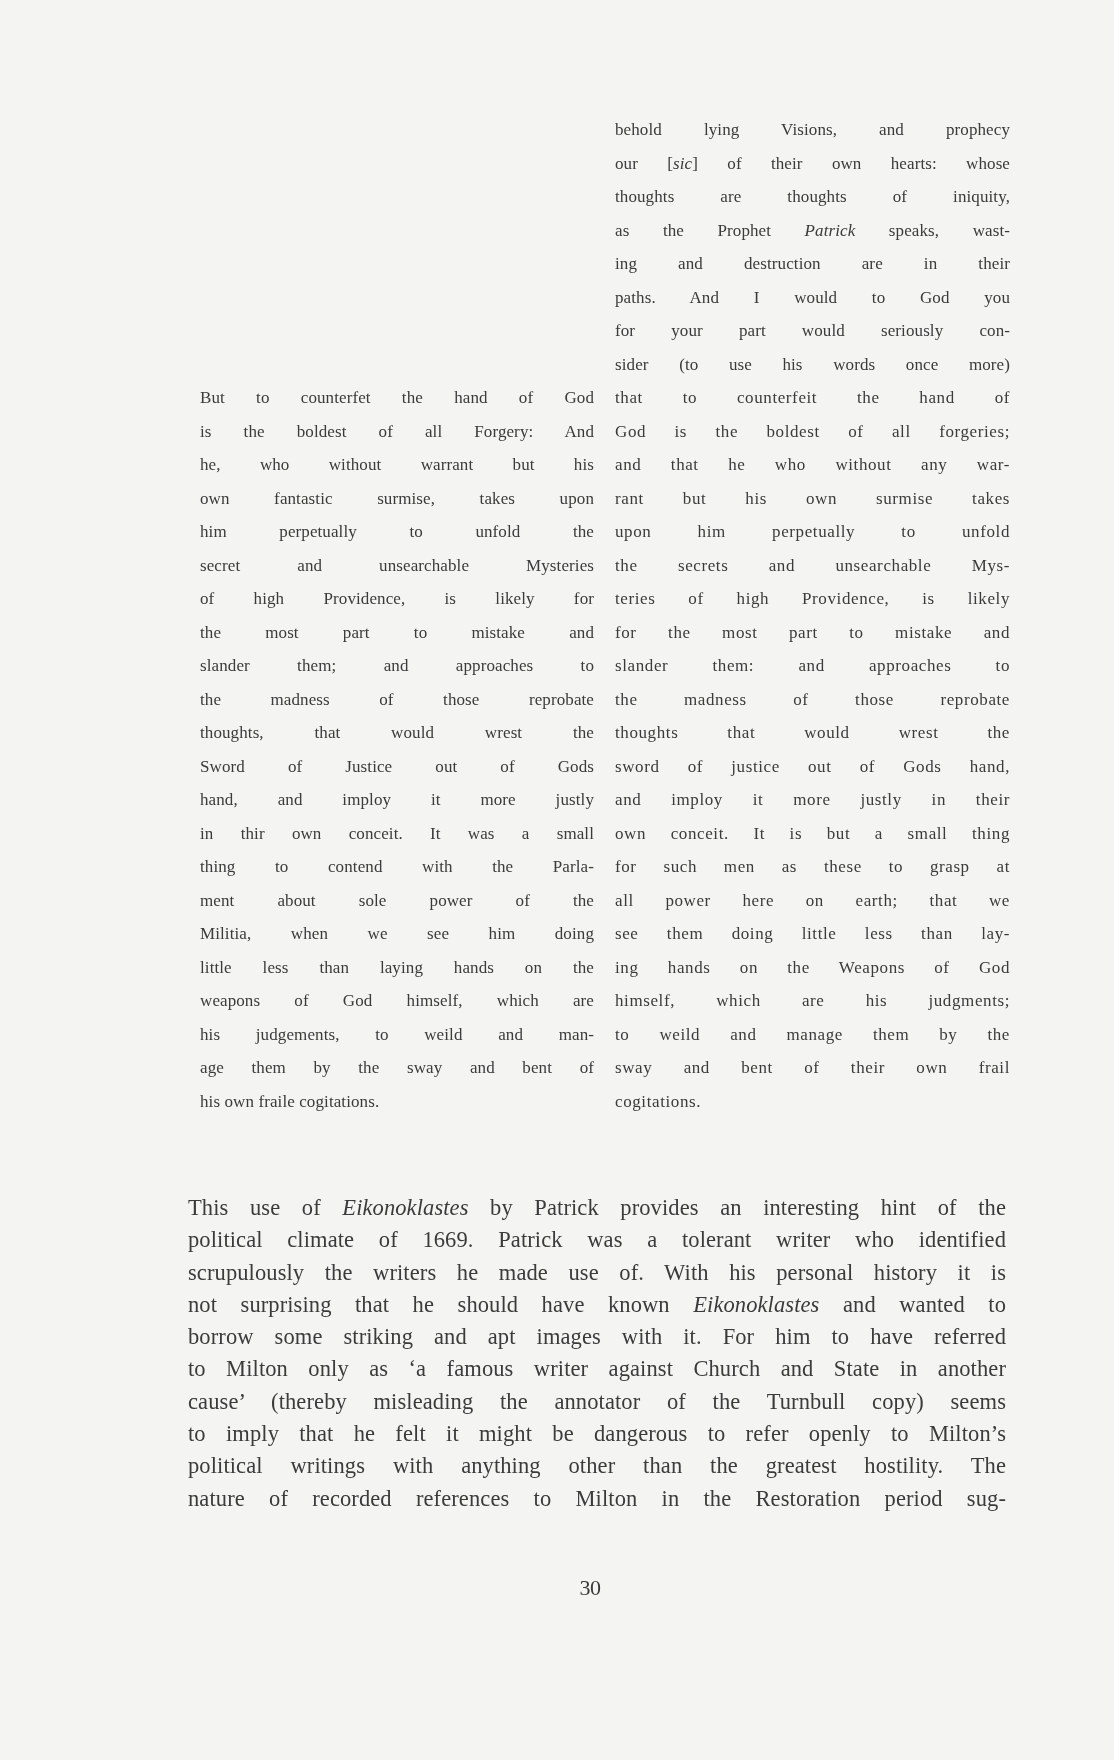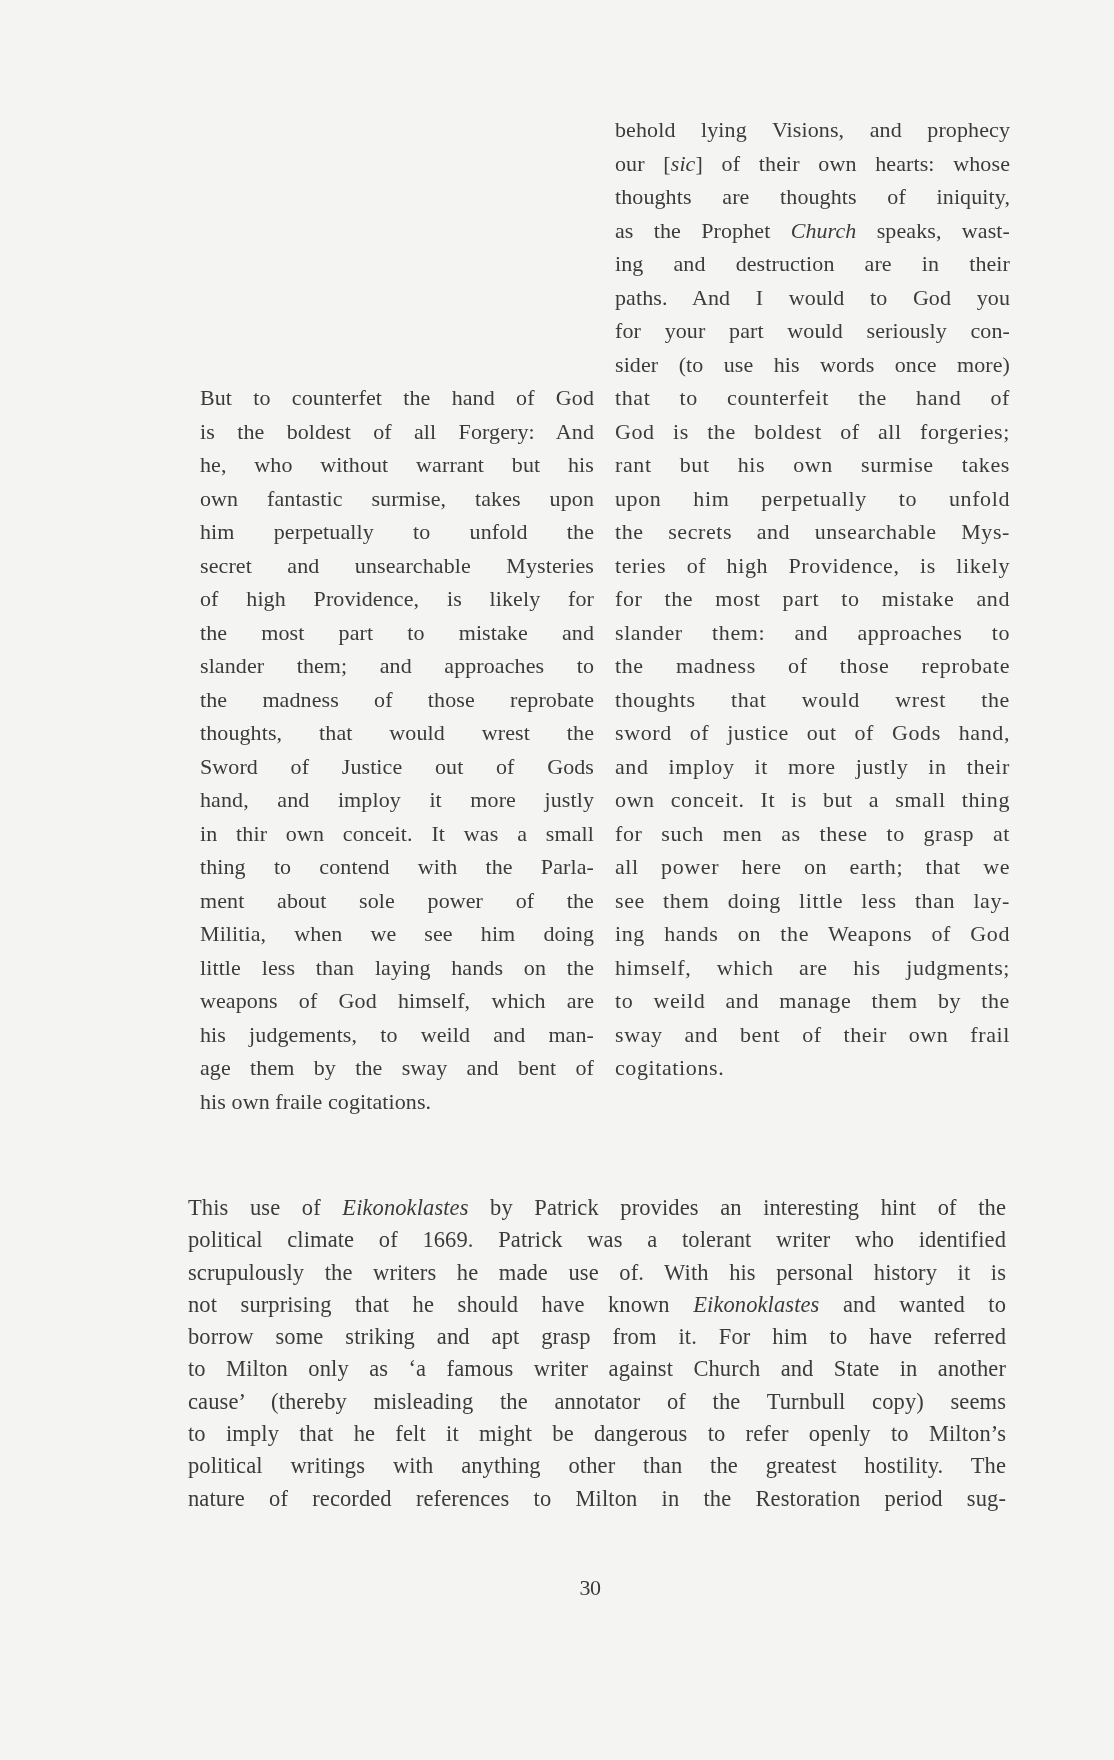--- a/index.html
+++ b/index.html
@@ -16,21 +16,21 @@
       font-family: "Liberation Serif", "DejaVu Serif", serif;
     }
     .page {
       position: absolute;
       left: 0; top: 0;
       width: 1114px;
       height: 1760px;
     }
     .col {
       position: absolute;
-      font-size: 22px;
+      font-size: 17px;
       line-height: 33.5px;
     }
     .col-left {
       left: 200px;
       top: 381px;
       width: 394px;
     }
     .col-right {
       left: 615px;
       top: 113px;
@@ -101,27 +101,28 @@
       <span class="line">weapons of God himself, which are</span>
       <span class="line">his judgements, to weild and man-</span>
       <span class="line">age them by the sway and bent of</span>
       <span class="line last">his own fraile cogitations.</span>
     </div>
 
   <div class="col col-right" id="right-col">
       <span class="line">behold lying Visions, and prophecy</span>
       <span class="line">our [<em>sic</em>] of their own hearts: whose</span>
       <span class="line">thoughts are thoughts of iniquity,</span>
-      <span class="line">as the Prophet <em>Church</em> speaks, wast-</span>
+      <span class="line">as the Prophet <em>Patrick</em> speaks, wast-</span>
       <span class="line">ing and destruction are in their</span>
       <span class="line">paths. And I would to God you</span>
       <span class="line">for your part would seriously con-</span>
       <span class="line">sider (to use his words once more)</span>
       <span class="line italic">that to counterfeit the hand of</span>
       <span class="line italic">God is the boldest of all forgeries;</span>
+      <span class="line italic">and that he who without any war-</span>
       <span class="line italic">rant but his own surmise takes</span>
       <span class="line italic">upon him perpetually to unfold</span>
       <span class="line italic">the secrets and unsearchable Mys-</span>
       <span class="line italic">teries of high Providence, is likely</span>
       <span class="line italic">for the most part to mistake and</span>
       <span class="line italic">slander them: and approaches to</span>
       <span class="line italic">the madness of those reprobate</span>
       <span class="line italic">thoughts that would wrest the</span>
       <span class="line italic">sword of justice out of Gods hand,</span>
       <span class="line italic">and imploy it more justly in their</span>
@@ -134,21 +135,21 @@
       <span class="line italic">to weild and manage them by the</span>
       <span class="line italic">sway and bent of their own frail</span>
       <span class="line last italic">cogitations.</span>
     </div>
 
   <div class="body-para" id="body-para">
       <span class="line">This use of <em>Eikonoklastes</em> by Patrick provides an interesting hint of the</span>
       <span class="line">political climate of 1669. Patrick was a tolerant writer who identified</span>
       <span class="line">scrupulously the writers he made use of. With his personal history it is</span>
       <span class="line">not surprising that he should have known <em>Eikonoklastes</em> and wanted to</span>
-      <span class="line">borrow some striking and apt grasp from it. For him to have referred</span>
+      <span class="line">borrow some striking and apt images with it. For him to have referred</span>
       <span class="line">to Milton only as ‘a famous writer against Church and State in another</span>
       <span class="line">cause’ (thereby misleading the annotator of the Turnbull copy) seems</span>
       <span class="line">to imply that he felt it might be dangerous to refer openly to Milton’s</span>
       <span class="line">political writings with anything other than the greatest hostility. The</span>
       <span class="line">nature of recorded references to Milton in the Restoration period sug-</span>
     </div>
 
   <div class="page-number">30</div>
 
 </div>

